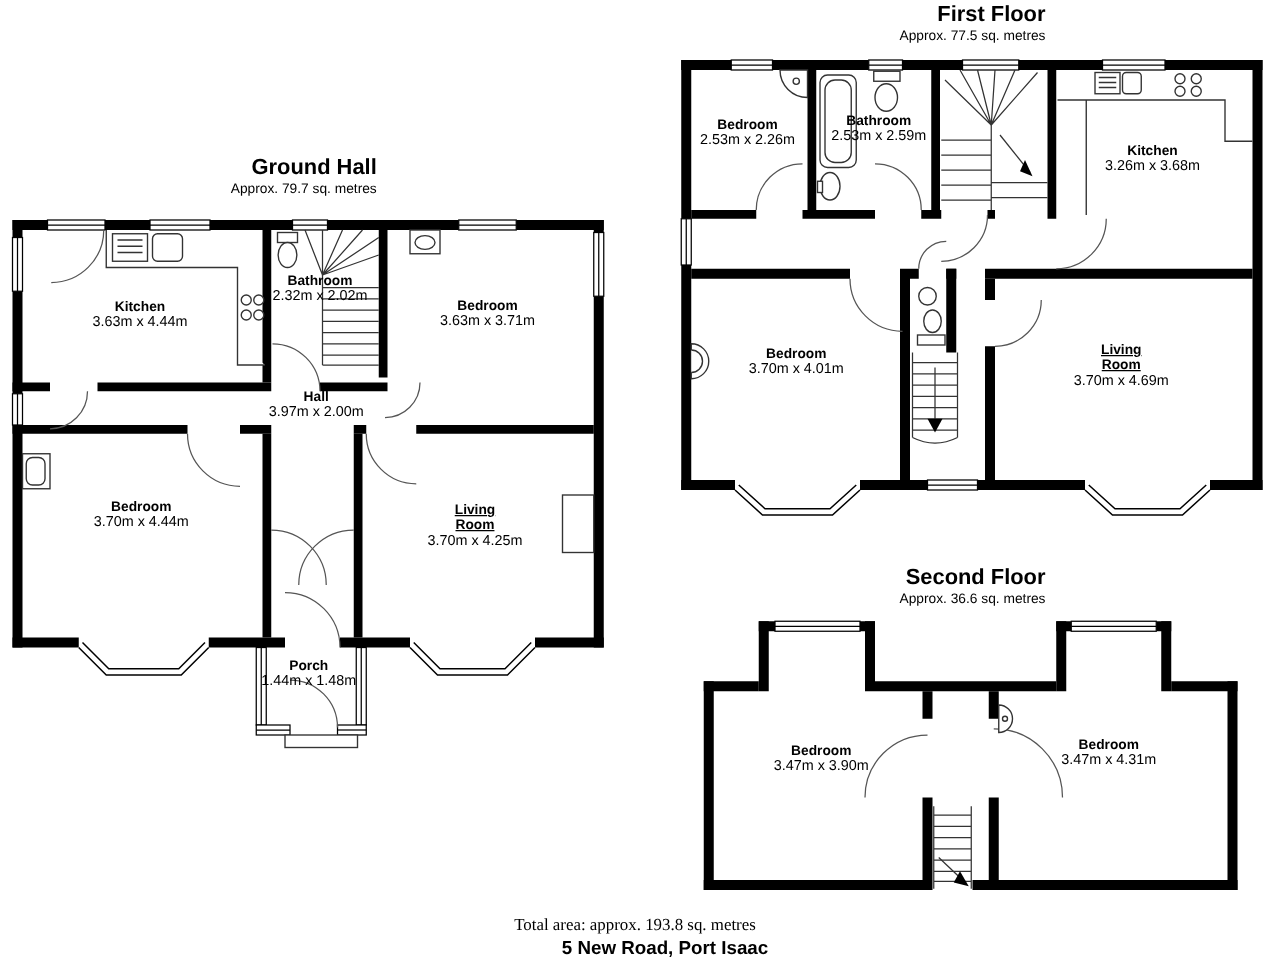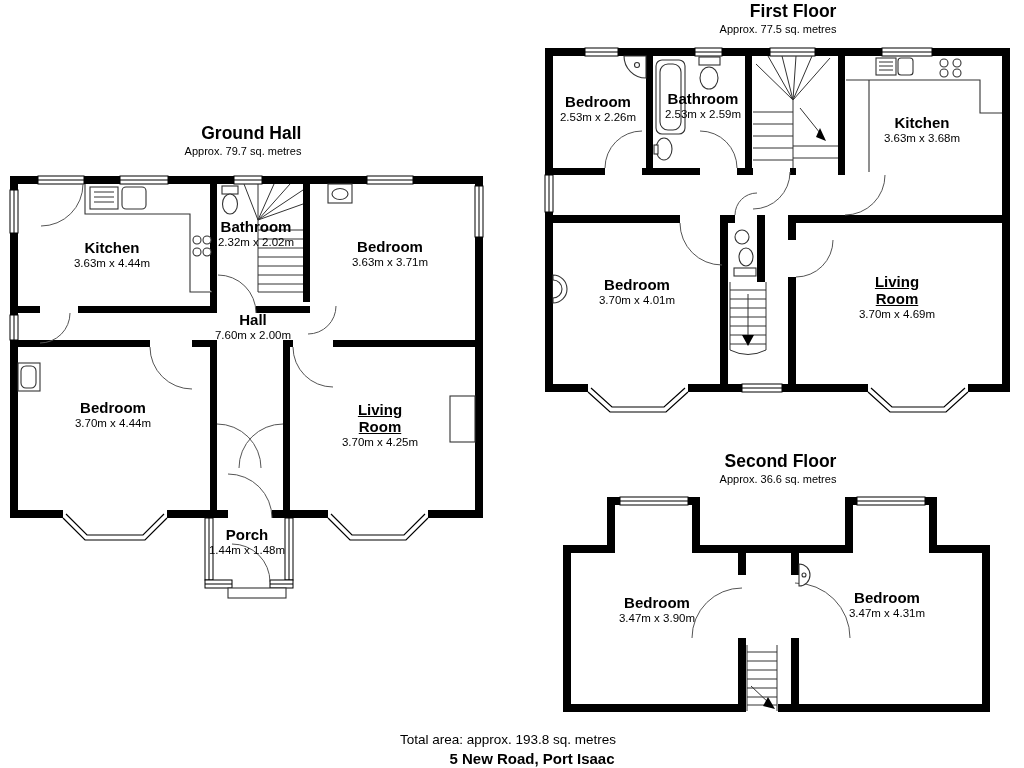--- a/index.html
+++ b/index.html
@@ -8,29 +8,29 @@
   .plan-svg{position:absolute;left:0;top:0;}
   .walls rect{fill:#000;}
   .win rect{fill:#fff;stroke:#000;stroke-width:1;}
   .win line{stroke:#000;stroke-width:1;}
   .door path{fill:none;stroke:#555;stroke-width:1;}
   .stairs path{fill:none;stroke:#333;stroke-width:1;}
   .stairs polygon{fill:#000;}
   .fix path,.fix rect,.fix ellipse,.fix circle,.fix line{fill:#fff;stroke:#333;stroke-width:1.1;}
   .bay path{stroke:#000;stroke-width:1.2;}
   .lbl{position:absolute;transform:translateX(-50%);text-align:center;line-height:1.12;white-space:nowrap;}
-  .lbl .rname{display:block;font-weight:bold;font-size:15px;}
+  .lbl .rname{display:block;font-weight:bold;font-size:11px;}
   .lbl .rdims{display:block;font-size:11.5px;}
   .lbl.wrap{white-space:normal;}
   .lbl.wrap .rname{width:64px;margin:0 auto;text-decoration:underline;}
   .floor-title{position:absolute;transform:translateX(-50%);text-align:right;line-height:1.1;}
   .floor-title .ft{display:block;font-weight:bold;font-size:17.5px;}
   .floor-title .fa{display:block;font-size:11px;margin-top:2px;}
   .footer-line{position:absolute;transform:translateX(-50%);text-align:center;}
-  .footer-total{font-size:13.5px;}
+  .footer-total{font-size:13.5px;font-family:Liberation Serif, serif;}
   .footer-address{font-size:15px;font-weight:bold;margin-top:1px;}
 </style>
 </head>
 <body>
 
 <div class="canvas">
 
 <svg class="plan-svg" width="1024" height="768" viewBox="0 0 1024 768">
 
   <g>
@@ -346,21 +346,21 @@
   <div class="lbl" style="left:256px;top:219px;">
     <span class="rname">Bathroom</span>
     <span class="rdims">2.32m x 2.02m</span>
   </div>
   <div class="lbl" style="left:390px;top:239px;">
     <span class="rname">Bedroom</span>
     <span class="rdims">3.63m x 3.71m</span>
   </div>
   <div class="lbl" style="left:253px;top:312px;">
     <span class="rname">Hall</span>
-    <span class="rdims">7.60m x 2.00m</span>
+    <span class="rdims">3.97m x 2.00m</span>
   </div>
   <div class="lbl" style="left:113px;top:400px;">
     <span class="rname">Bedroom</span>
     <span class="rdims">3.70m x 4.44m</span>
   </div>
   <div class="lbl wrap" style="left:380px;top:402px;">
     <span class="rname">Living Room</span>
     <span class="rdims">3.70m x 4.25m</span>
   </div>
   <div class="lbl" style="left:247px;top:527px;">
@@ -371,21 +371,21 @@
   <div class="lbl" style="left:598px;top:94px;">
     <span class="rname">Bedroom</span>
     <span class="rdims">2.53m x 2.26m</span>
   </div>
   <div class="lbl" style="left:703px;top:91px;">
     <span class="rname">Bathroom</span>
     <span class="rdims">2.53m x 2.59m</span>
   </div>
   <div class="lbl" style="left:922px;top:115px;">
     <span class="rname">Kitchen</span>
-    <span class="rdims">3.63m x 3.68m</span>
+    <span class="rdims">3.26m x 3.68m</span>
   </div>
   <div class="lbl" style="left:637px;top:277px;">
     <span class="rname">Bedroom</span>
     <span class="rdims">3.70m x 4.01m</span>
   </div>
   <div class="lbl wrap" style="left:897px;top:274px;">
     <span class="rname">Living Room</span>
     <span class="rdims">3.70m x 4.69m</span>
   </div>
 

